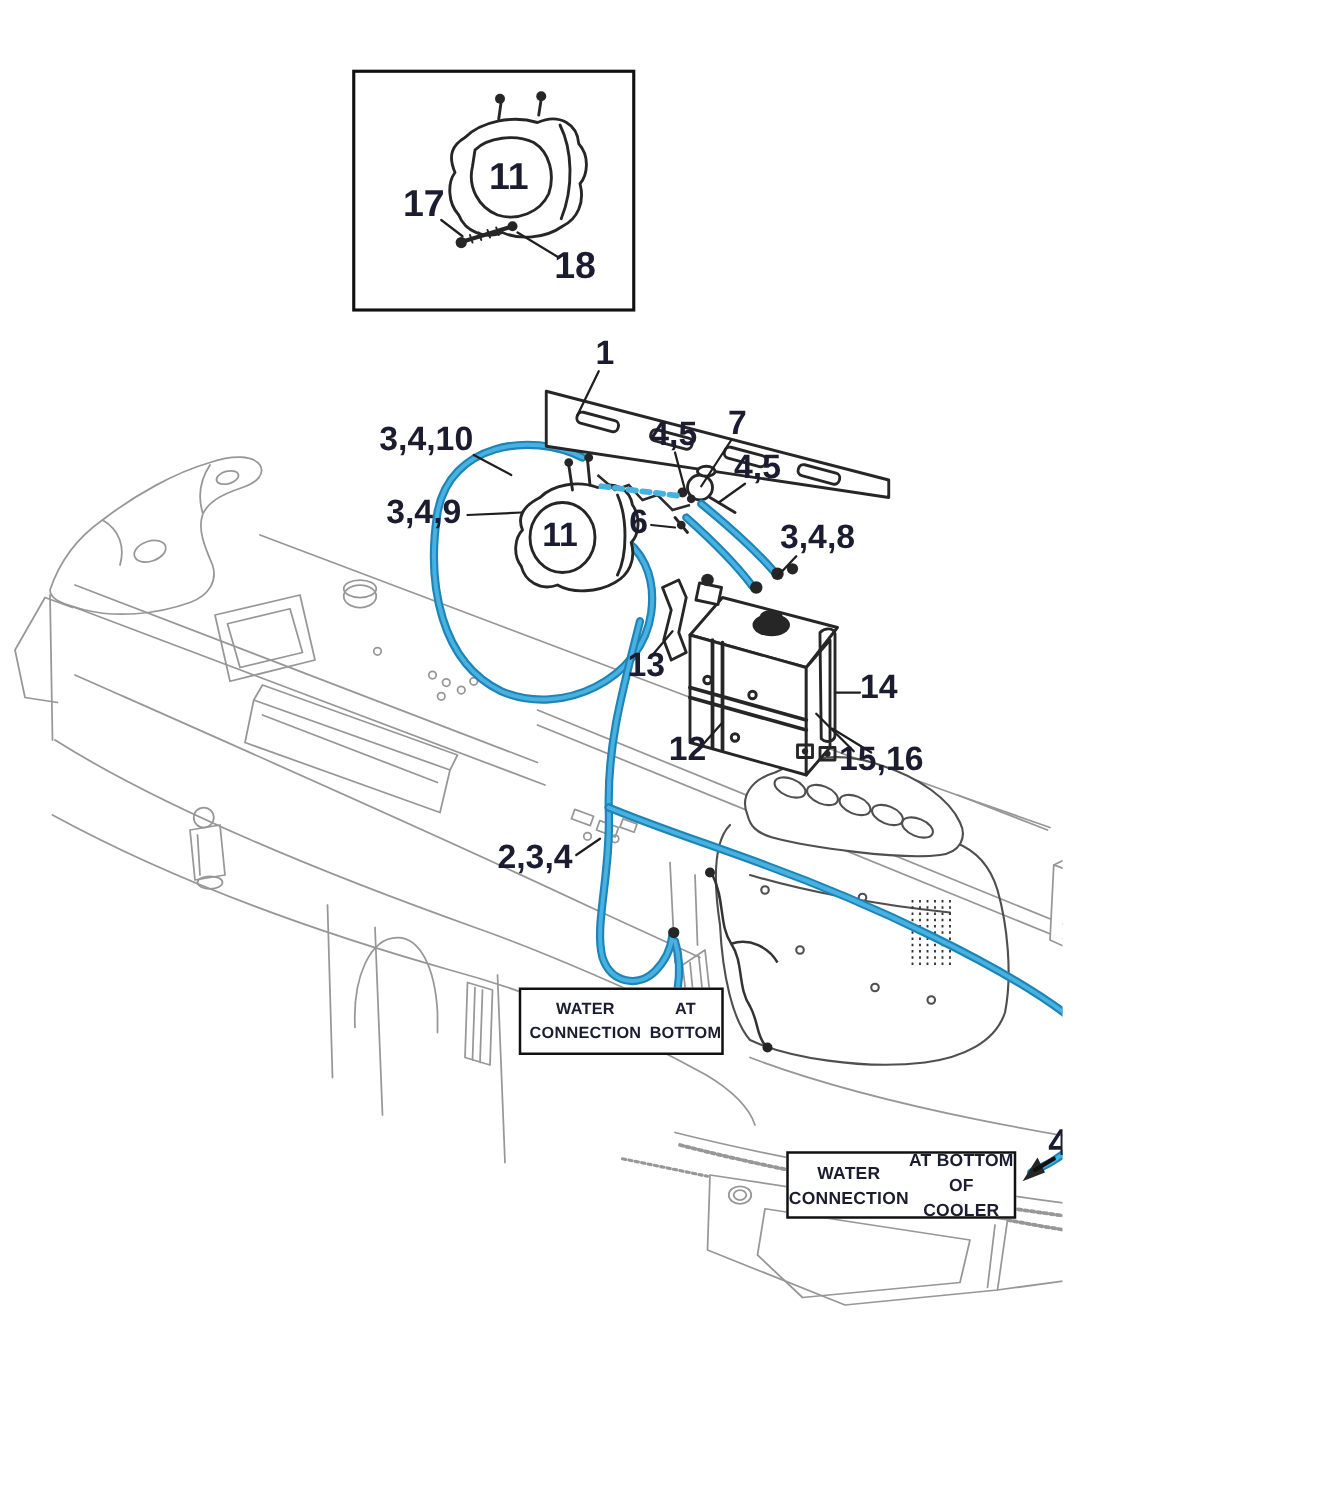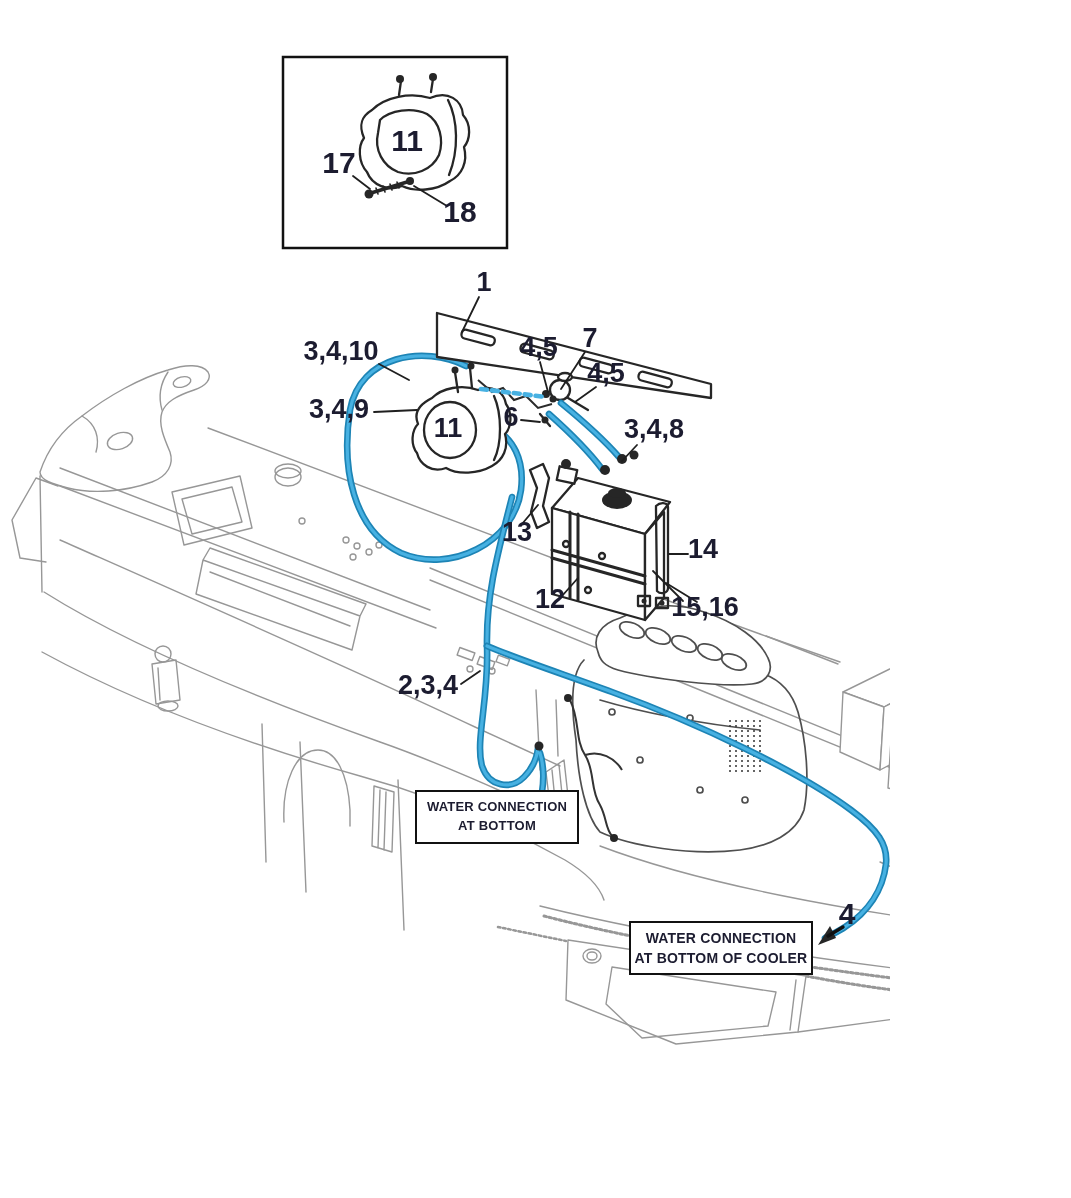--- a/index.html
+++ b/index.html
@@ -1,37 +1,37 @@
 <!DOCTYPE html>
 <html style="--background: #ffffff; --label: #1c1c30; --line-dark: #262626; --line-engine: #4f4f4f; --line-chassis: #979797; --hose-dark: #1d84b5; --hose-light: #47b1e2; --note-border: #111111;"><head>
 <meta charset="utf-8">
 <style>
   html,body{margin:0;padding:0;background:#fff;}
   .stage{position:relative;width:850px;height:1198px;background:var(--background,#fff);
-         font-family:"Liberation Sans",sans-serif;overflow:hidden;padding-left:40px;}
+         font-family:"Liberation Sans",sans-serif;overflow:hidden;}
   .stage svg{position:absolute;left:0;top:0;}
   
   .chassis{stroke:var(--line-chassis,#979797);stroke-width:1.4;fill:none;stroke-linejoin:round;stroke-linecap:round;}
   .chassis-fill{stroke:var(--line-chassis,#979797);stroke-width:1.4;fill:#fff;stroke-linejoin:round;}
   .engine{stroke:var(--line-engine,#4f4f4f);stroke-width:1.7;fill:none;stroke-linejoin:round;stroke-linecap:round;}
   .engine-fill{stroke:var(--line-engine,#4f4f4f);stroke-width:1.7;fill:#fff;stroke-linejoin:round;}
   .dark{stroke:var(--line-dark,#262626);stroke-width:2.3;fill:none;stroke-linejoin:round;stroke-linecap:round;}
   .dark-fill{stroke:var(--line-dark,#262626);stroke-width:2.3;fill:#fff;stroke-linejoin:round;}
   .dark-solid{fill:var(--line-dark,#262626);stroke:none;}
   .hose-under{stroke:var(--hose-dark,#1d84b5);stroke-width:6.6;fill:none;stroke-linecap:round;}
   .hose-over{stroke:var(--hose-light,#47b1e2);stroke-width:3.2;fill:none;stroke-linecap:round;}
   .hose-dash{stroke:var(--hose-light,#47b1e2);stroke-width:4.6;fill:none;stroke-dasharray:6 5;stroke-linecap:round;}
   .leader{stroke:#1f1f1f;stroke-width:1.8;fill:none;stroke-linecap:round;}
   .leader-thick{stroke:#111;stroke-width:3.4;fill:none;stroke-linecap:round;}
   .callout{font:700 27px "Liberation Sans",sans-serif;fill:var(--label,#1c1c30);}
   .callout-lg{font:700 30px "Liberation Sans",sans-serif;fill:var(--label,#1c1c30);}
   .dashpat{stroke-dasharray:2.6 2.6;}
   
   .note{position:absolute;background:#fff;border:2.5px solid var(--note-border,#111);
-        display:flex;flex-direction:column;justify-content:center;align-items:center;
+        display:flex;flex-direction:row;justify-content:center;align-items:center;
         color:var(--label,#1c1c30);font-weight:700;text-align:center;line-height:1.45;}
   .note-starter{left:415px;top:790px;width:160px;height:50px;font-size:13px;letter-spacing:.2px;}
   .note-cooler{left:629px;top:921px;width:180px;height:50px;font-size:14px;letter-spacing:.2px;}
 </style>
 </head>
 <body>
 
 <div class="stage">
 <svg width="1071" height="1198" viewBox="0 0 1071 1198">
 

